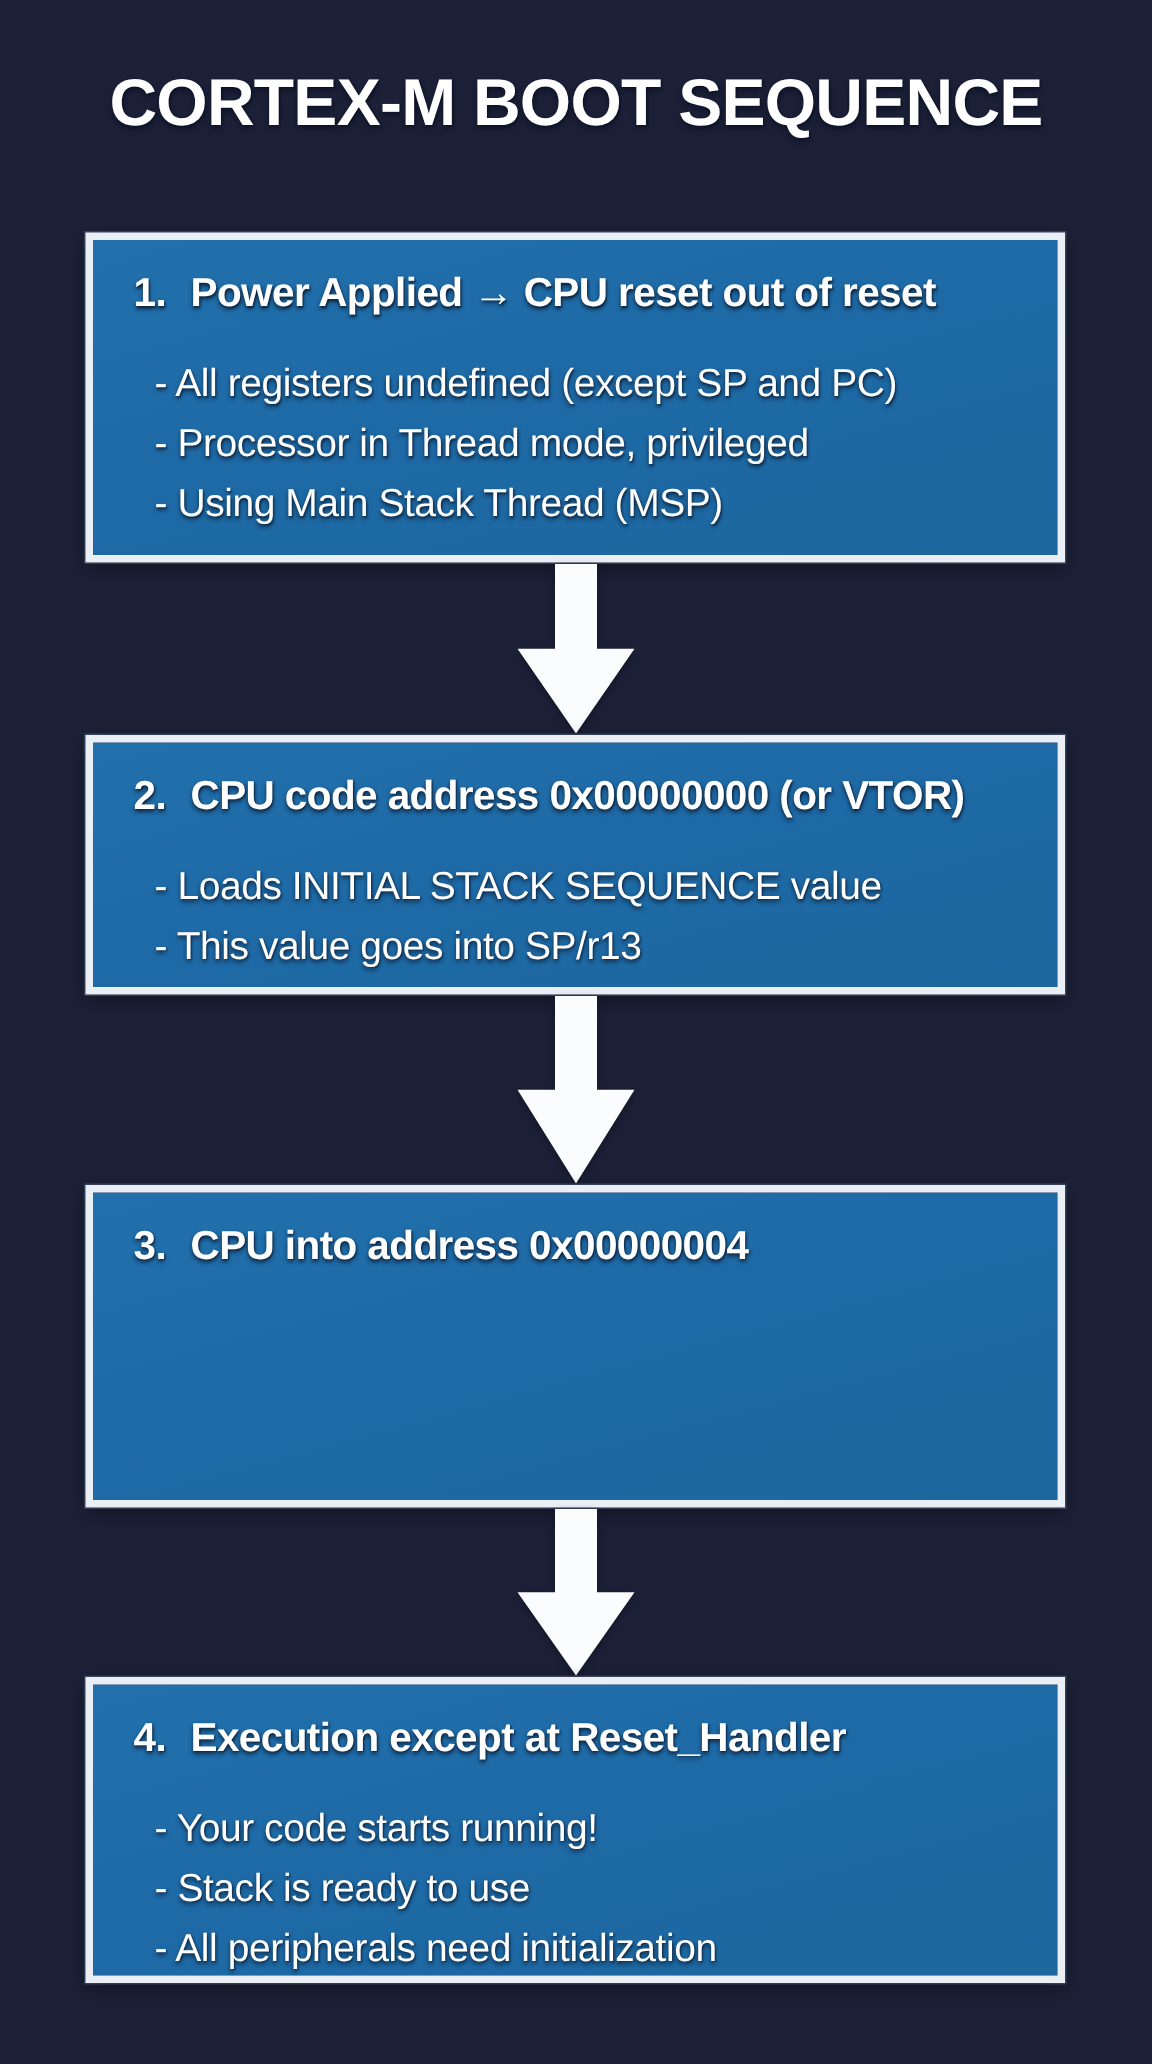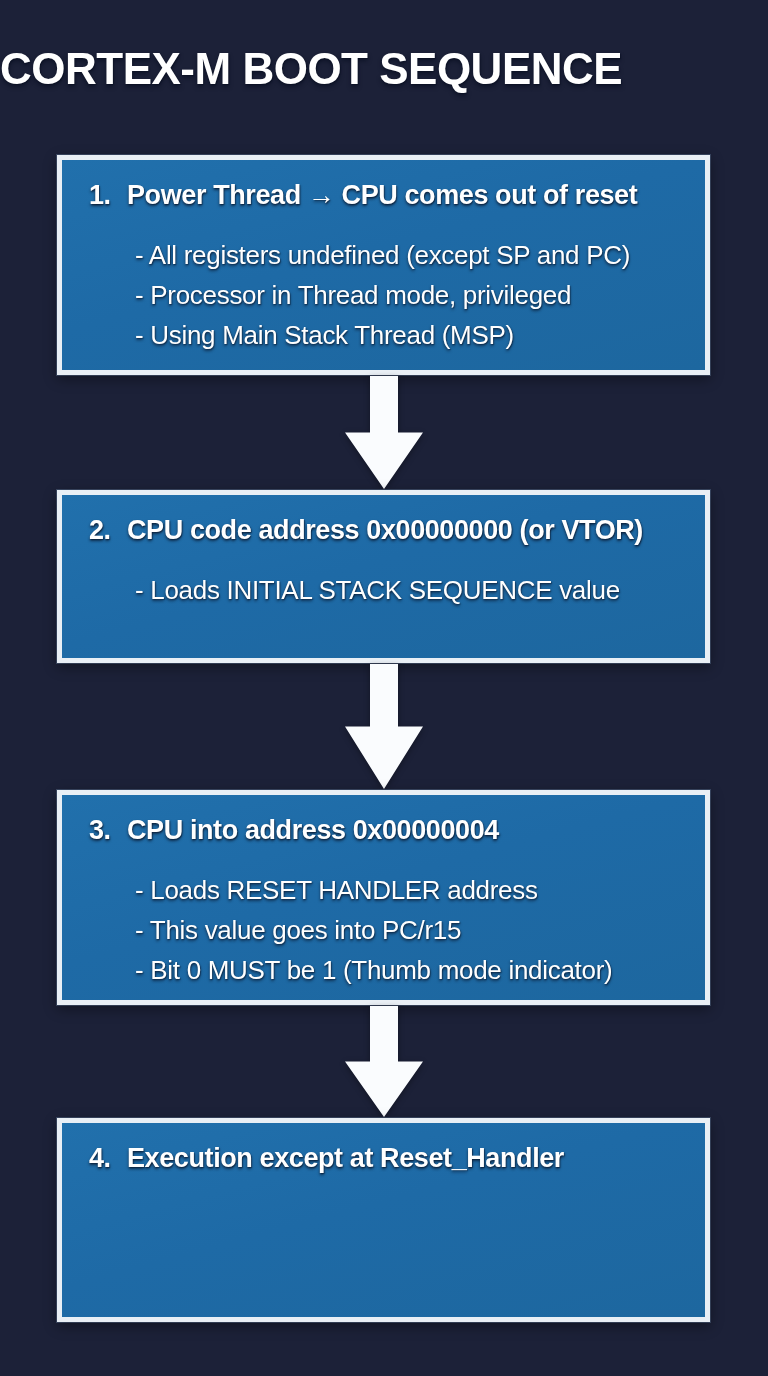--- a/index.html
+++ b/index.html
@@ -17,20 +17,21 @@
     overflow: hidden;
   }
   .canvas {
     position: relative;
     width: 768px; height: 1376px;
     background: var(--background);
   }
   .title {
     position: absolute;
     top: 44px; left: 0; width: 100%;
+    text-align: center;
     color: var(--text);
     font-size: 44px;
     font-weight: bold;
     letter-spacing: -0.5px;
     font-stretch: condensed;
     text-shadow: 0 3px 4px rgba(8,14,32,0.65), 1px 1px 1px rgba(8,14,32,0.5);
     white-space: nowrap;
   }
   .step-box {
     position: absolute;
@@ -59,21 +60,21 @@
   .step-num { flex: none; width: 38px; }
   .bullets {
     margin-top: 22px;
     padding-left: 14px;
     font-size: 26px;
     line-height: 40px;
     letter-spacing: -0.3px;
     font-stretch: condensed;
     text-shadow: 0 2px 3px rgba(9,17,36,0.65), 1px 1px 1px rgba(9,17,36,0.40);
   }
-  .bullet { white-space: nowrap; margin-left: 32px; }
+  .bullet { white-space: nowrap; }
   .arrow {
     position: absolute;
     left: 345px;
     width: 78px;
   }
   .arrow-1 { top: 376px;  height: 113px; }
   .arrow-2 { top: 664px;  height: 125px; }
   .arrow-3 { top: 1006px; height: 111px; }
   .arrow svg {
     display: block;
@@ -85,21 +86,21 @@
 </head>
 <body>
 
 <div class="canvas">
 
   <h1 class="title">CORTEX-M BOOT SEQUENCE</h1>
 
   <section class="step-box box-1">
     <div class="step-heading">
       <span class="step-num">1.</span>
-      <span class="step-title">Power Thread → CPU comes out of reset</span>
+      <span class="step-title">Power Applied → CPU reset out of reset</span>
     </div>
     <div class="bullets">
       <div class="bullet">- All registers undefined (except SP and PC)</div>
       <div class="bullet">- Processor in Thread mode, privileged</div>
       <div class="bullet">- Using Main Stack Thread (MSP)</div>
     </div>
   </section>
 
   <div class="arrow arrow-1">
     <svg viewBox="0 0 78 114" preserveAspectRatio="none" aria-hidden="true">
@@ -107,47 +108,48 @@
     </svg>
   </div>
 
   <section class="step-box box-2">
     <div class="step-heading">
       <span class="step-num">2.</span>
       <span class="step-title">CPU code address 0x00000000 (or VTOR)</span>
     </div>
     <div class="bullets">
       <div class="bullet">- Loads INITIAL STACK SEQUENCE value</div>
+      <div class="bullet">- This value goes into SP/r13</div>
     </div>
   </section>
 
   <div class="arrow arrow-2">
     <svg viewBox="0 0 78 114" preserveAspectRatio="none" aria-hidden="true">
       <polygon points="25,0 53,0 53,57 78,57 39,114 0,57 25,57"></polygon>
     </svg>
   </div>
 
   <section class="step-box box-3">
     <div class="step-heading">
       <span class="step-num">3.</span>
       <span class="step-title">CPU into address 0x00000004</span>
     </div>
-    <div class="bullets">
-      <div class="bullet">- Loads RESET HANDLER address</div>
-      <div class="bullet">- This value goes into PC/r15</div>
-      <div class="bullet">- Bit 0 MUST be 1 (Thumb mode indicator)</div>
-    </div>
   </section>
 
   <div class="arrow arrow-3">
     <svg viewBox="0 0 78 114" preserveAspectRatio="none" aria-hidden="true">
       <polygon points="25,0 53,0 53,57 78,57 39,114 0,57 25,57"></polygon>
     </svg>
   </div>
 
   <section class="step-box box-4">
     <div class="step-heading">
       <span class="step-num">4.</span>
       <span class="step-title">Execution except at Reset_Handler</span>
     </div>
+    <div class="bullets">
+      <div class="bullet">- Your code starts running!</div>
+      <div class="bullet">- Stack is ready to use</div>
+      <div class="bullet">- All peripherals need initialization</div>
+    </div>
   </section>
 
 </div>
 
 </body></html>

